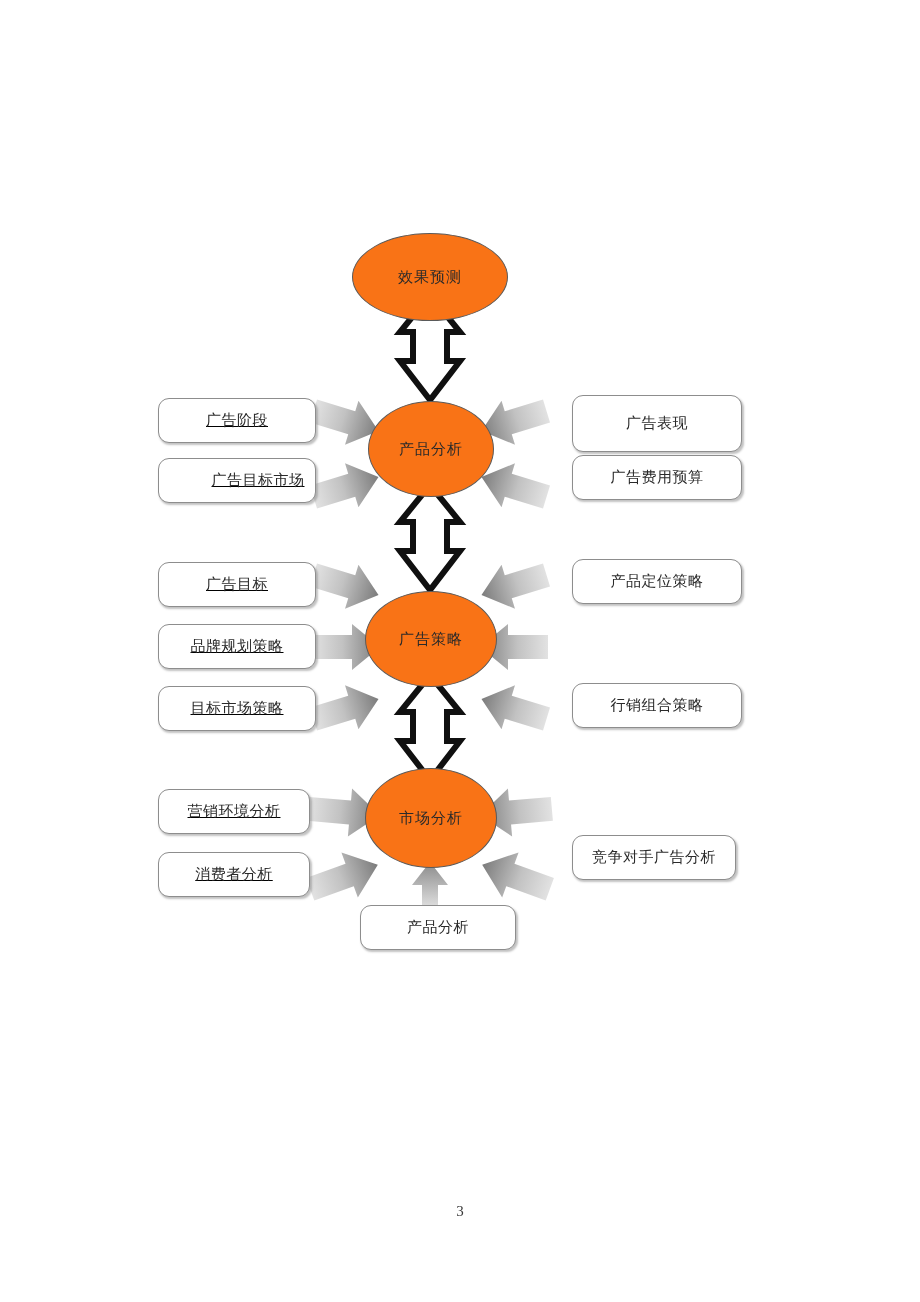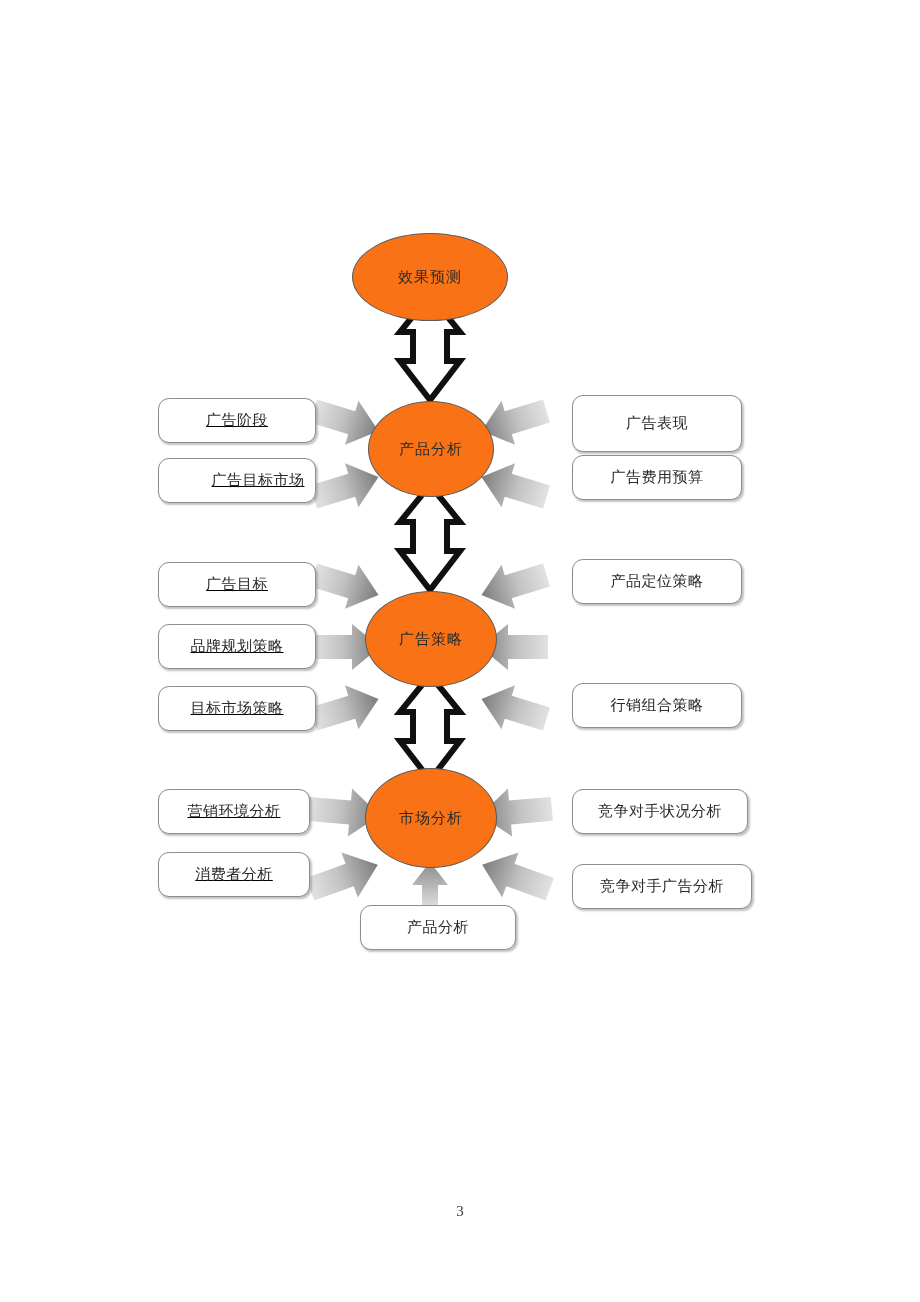--- a/index.html
+++ b/index.html
@@ -241,25 +241,22 @@
     </div>
 
     <div class="node box-left" style="top:574px; width:152px; height:45px;">
       <span class="label">营销环境分析</span>
     </div>
 
     <div class="node box-left" style="top:637px; width:152px; height:45px;">
       <span class="label">消费者分析</span>
     </div>
 
-    <div class="node box-right" style="top:574px; width:176px; height:45px;">
-      <span class="label">竞争对手状况分析</span>
-    </div>
-
-    <div class="node box-right" style="top:649px; width:180px; height:45px;">
+
+    <div class="node box-right" style="top:620px; width:164px; height:45px;">
       <span class="label">竞争对手广告分析</span>
     </div>
 
     <div class="node" style="left:230px; top:690px; width:156px; height:45px;">
       <span class="label">产品分析</span>
     </div>
 
   </div>
 
   <div id="page-number">3</div>

